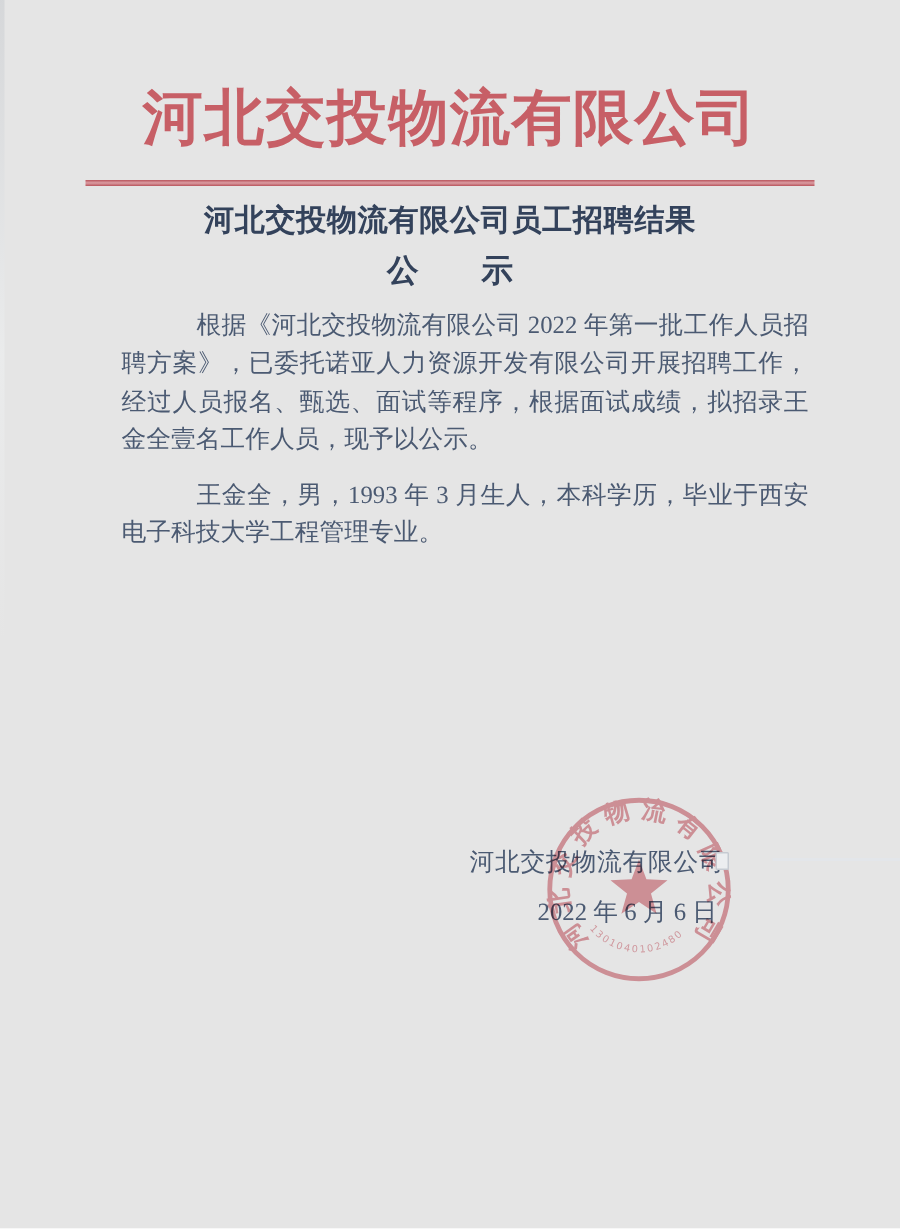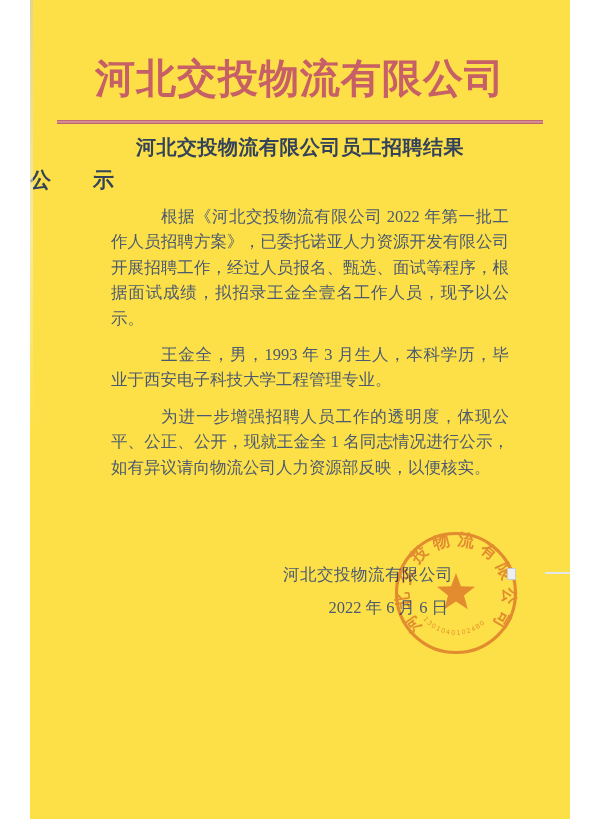--- a/index.html
+++ b/index.html
@@ -1,18 +1,18 @@
 <!DOCTYPE html>
 <html style="--letterhead-red: #c75f66; --rule-red: #b9555d; --title-ink: #33425b; --body-ink: #4b5a72; --seal-red: #df8e97;"><head>
 <meta charset="utf-8">
 <style>
   html,body { margin:0; padding:0; background:#ffffff; }
   .page {
-    position:relative; width:540px; height:819px; margin:0 auto;
-    background:#fde047; overflow:hidden;
+    position:relative; width:600px; height:819px; margin:0 auto;
+    background:#e5e5e5; overflow:hidden;
     font-family:"Liberation Serif","DejaVu Serif",serif;
     color:var(--body-ink,#4b5a72);
   }
   .edge-shade {
     position:absolute; left:0; top:0; width:3px; height:430px;
     background:linear-gradient(180deg,#c9ccd0 0%,#eef0f1 55%,rgba(255,255,255,0) 100%);
     opacity:.55; pointer-events:none;
   }
   .letterhead {
     margin:55px 0 0; text-align:center;
@@ -22,21 +22,21 @@
   .red-rule {
     width:486px; height:4px; margin:17px auto 0;
     background:linear-gradient(180deg,var(--rule-red,#b9555d) 0%,#db9da3 48%,var(--rule-red,#b9555d) 100%);
   }
   .doc-title {
     margin:11px 0 0; text-align:center;
     font-size:20px; line-height:24px; font-weight:bold;
     letter-spacing:.5px; color:var(--title-ink,#33425b);
   }
   .doc-subtitle {
-    margin:8px 0 0; 
+    margin:8px 0 0; text-align:center;
     font-size:21px; line-height:26px; font-weight:bold;
     color:var(--title-ink,#33425b);
   }
   .body-text {
     margin:11px 50px 0 70px;
     font-size:16.5px; line-height:25.4px;
     text-align:justify;
   }
   .body-text p { margin:11px; text-indent:50px; word-break:break-all; }
   .info-lines { margin-top:6px; }
@@ -78,21 +78,20 @@
 
   <div class="red-rule"></div>
 
   <h1 class="doc-title">河北交投物流有限公司员工招聘结果</h1>
 
   <h2 class="doc-subtitle">公　　示</h2>
 
   <div class="body-text">
     <p>根据《河北交投物流有限公司 2022 年第一批工作人员招聘方案》，已委托诺亚人力资源开发有限公司开展招聘工作，经过人员报名、甄选、面试等程序，根据面试成绩，拟招录王金全壹名工作人员，现予以公示。</p>
     <p>王金全，男，1993 年 3 月生人，本科学历，毕业于西安电子科技大学工程管理专业。</p>
-    <p>为进一步增强招聘人员工作的透明度，体现公平、公正、公开，现就王金全 1 名同志情况进行公示，如有异议请向物流公司人力资源部反映，以便核实。</p>
     <div class="info-lines">
     </div>
   </div>
 
   <div class="sig-company">河北交投物流有限公司</div>
 
   <div class="sig-date">2022 年 6 月 6 日</div>
 
   <svg class="seal" viewBox="0 0 128 128" xmlns="http://www.w3.org/2000/svg">
     <defs>

